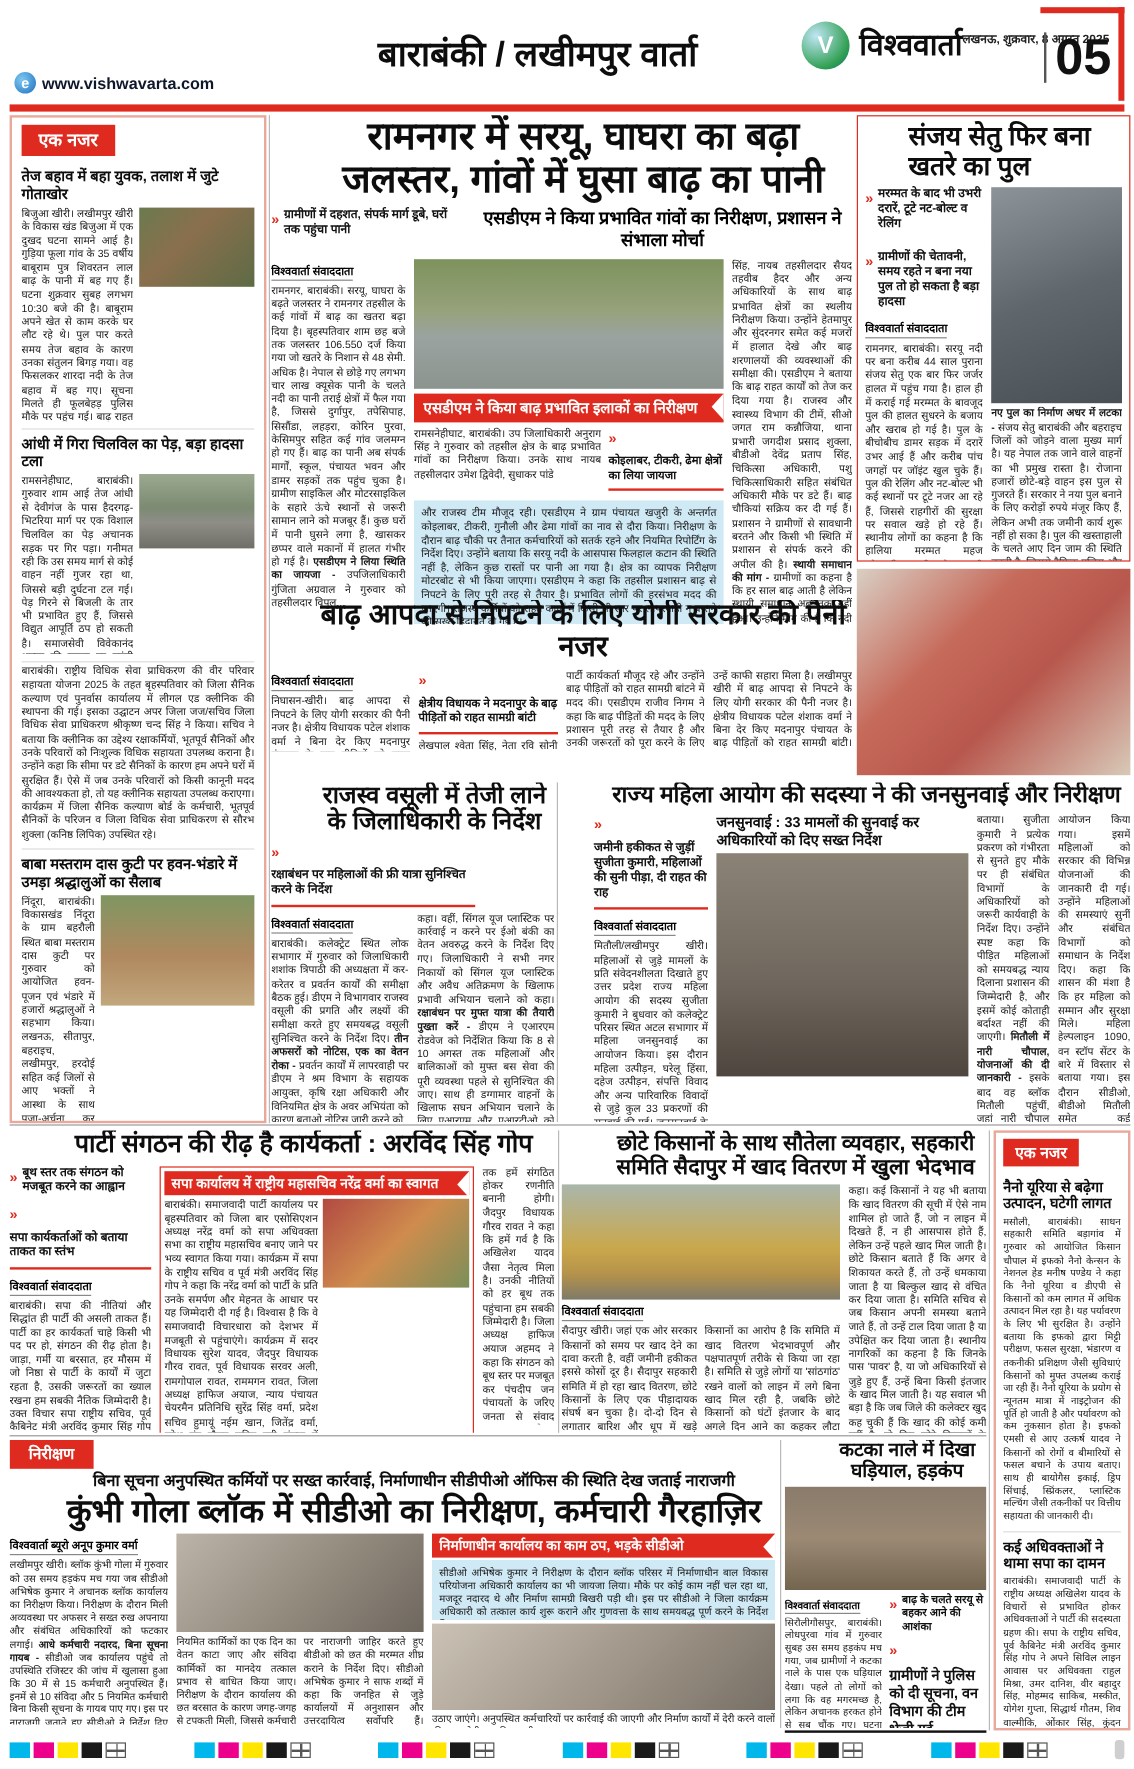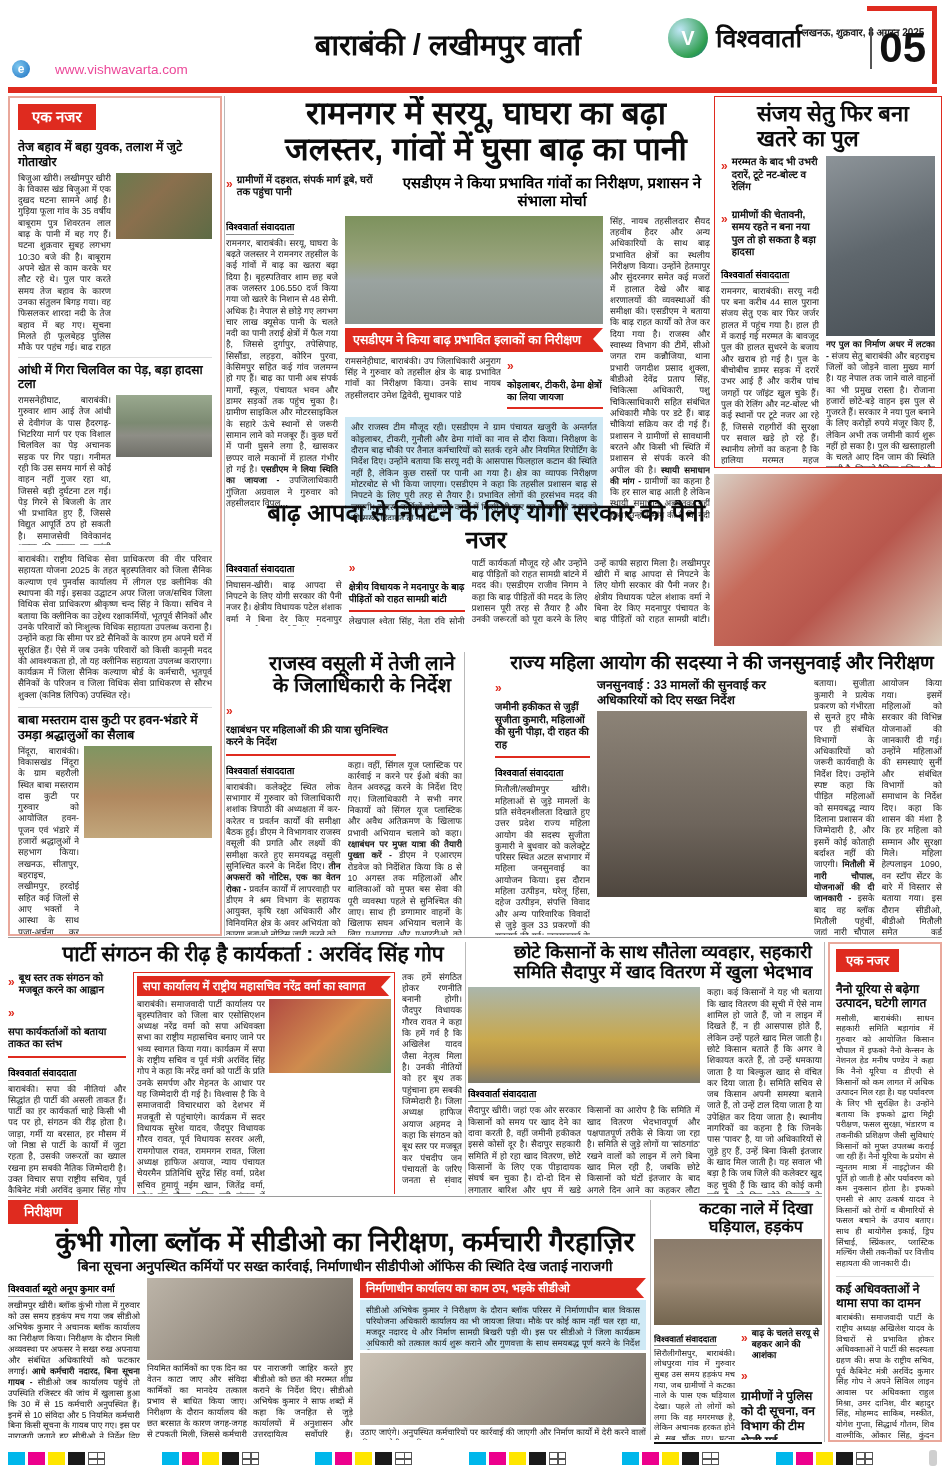--- a/index.html
+++ b/index.html
@@ -53,21 +53,21 @@
   .box-red{border:1.5px solid var(--red);}
 </style>
 </head>
 <body>
 
 <div id="page">
 
   <div class="abs" style="left:8px;top:6px;width:929px;height:80px;">
     <div class="abs" style="left:4px;bottom:8px;display:flex;align-items:center;gap:5px;">
       <span style="width:18px;height:18px;border-radius:50%;background:radial-gradient(circle at 35% 35%,#7ec8f0,#1b6fc0);display:inline-block;color:#fff;font-weight:bold;font-size:12px;text-align:center;line-height:18px;">e</span>
-      <span style="font-weight:normal;font-size:13.5px;color:#ec4899;margin-left:20px;">www.vishwavarta.com</span>
+      <span style="font-weight:bold;font-size:13.5px;color:#0f172a;">www.vishwavarta.com</span>
     </div>
     <div class="abs" style="left:230px;top:18px;width:420px;text-align:center;font-size:29px;font-weight:800;color:#0d0d0d;">बाराबंकी / लखीमपुर वार्ता</div>
     <div class="abs" style="left:660px;top:12px;display:flex;gap:8px;align-items:center;">
       <span style="width:40px;height:40px;border-radius:50%;background:radial-gradient(circle at 30% 30%,#bfe6f5,#2e9e4f 70%,#1565a7);display:inline-flex;align-items:center;justify-content:center;color:#fff;font-weight:800;font-size:20px;">V</span>
       <span style="display:inline-flex;flex-direction:row;">
         <span style="font-size:25px;font-weight:800;color:#0d0d0d;line-height:1.05;">विश्ववार्ता</span>
         <span style="font-size:10px;font-weight:bold;color:#222;">लखनऊ,  शुक्रवार, 8 अगस्त 2025</span>
       </span>
     </div>
     <div class="abs" style="right:0;top:0;width:70px;height:78px;border-top:5px solid var(--red);border-right:5px solid var(--red);display:flex;align-items:center;justify-content:flex-end;padding-right:6px;">
@@ -298,22 +298,22 @@
     <div>
       <div class="en-head" style="font-size:12px;">कई अधिवक्ताओं ने थामा सपा का दामन</div>
       <div class="body-text" style="font-size:8.2px;max-height:170px;">बाराबंकी। समाजवादी पार्टी के राष्ट्रीय अध्यक्ष अखिलेश यादव के विचारों से प्रभावित होकर अधिवक्ताओं ने पार्टी की सदस्यता ग्रहण की। सपा के राष्ट्रीय सचिव, पूर्व कैबिनेट मंत्री अरविंद कुमार सिंह गोप ने अपने सिविल लाइन आवास पर अधिवक्ता राहुल मिश्रा, उमर दानिश, वीर बहादुर सिंह, मोहम्मद साकिब, मस्कीत, योगेश गुप्ता, सिद्धार्थ गौतम, शिव वाल्मीकि, ओंकार सिंह, कुंदन सिंह, मोहम्मद साद, मोहम्मद अकील समेत अन्य अधिवक्ताओं का माला पहनाकर व गुलदस्ता भेंट कर स्वागत किया।</div>
     </div>
   </div>
 
   <div class="abs" style="left:8px;top:1200px;width:638px;height:240px;overflow:hidden;">
     <div style="display:flex;align-items:stretch;gap:0;">
       <span style="background:var(--red);color:#fff;font-weight:800;font-size:13px;padding:2px 16px 4px;">निरीक्षण</span>
     </div>
+    <div class="headline" style="font-size:13.5px;margin-top:2px;">बिना सूचना अनुपस्थित कर्मियों पर सख्त कार्रवाई, निर्माणाधीन सीडीपीओ ऑफिस की स्थिति देख जताई नाराजगी</div>
     <div class="headline" style="font-size:27px;margin-top:3px;">कुंभी गोला ब्लॉक में सीडीओ का निरीक्षण, कर्मचारी गैरहाज़िर</div>
-    <div class="headline" style="font-size:13.5px;margin-top:2px;">बिना सूचना अनुपस्थित कर्मियों पर सख्त कार्रवाई, निर्माणाधीन सीडीपीओ ऑफिस की स्थिति देख जताई नाराजगी</div>
     <div class="cols" style="margin-top:4px;">
       <div style="width:132px;flex-shrink:0;">
         <div class="byline">विश्ववार्ता ब्यूरो अनूप कुमार वर्मा</div>
         <div class="body-text" style="font-size:8.4px;max-height:138px;">
           <span>लखीमपुर खीरी। ब्लॉक कुंभी गोला में गुरुवार को उस समय हड़कंप मच गया जब सीडीओ अभिषेक कुमार ने अचानक ब्लॉक कार्यालय का निरीक्षण किया। निरीक्षण के दौरान मिली अव्यवस्था पर अफसर ने सख्त रुख अपनाया और संबंधित अधिकारियों को फटकार लगाई।</span>
           <b class="dash-head">आधे कर्मचारी नदारद, बिना सूचना गायब -</b>
           <span>सीडीओ जब कार्यालय पहुंचे तो उपस्थिति रजिस्टर की जांच में खुलासा हुआ कि 30 में से 15 कर्मचारी अनुपस्थित हैं। इनमें से 10 संविदा और 5 नियमित कर्मचारी बिना किसी सूचना के गायब पाए गए। इस पर नाराजगी जताते हुए सीडीओ ने निर्देश दिए कि</span>
         </div>
       </div>
       <div style="width:206px;flex-shrink:0;">

